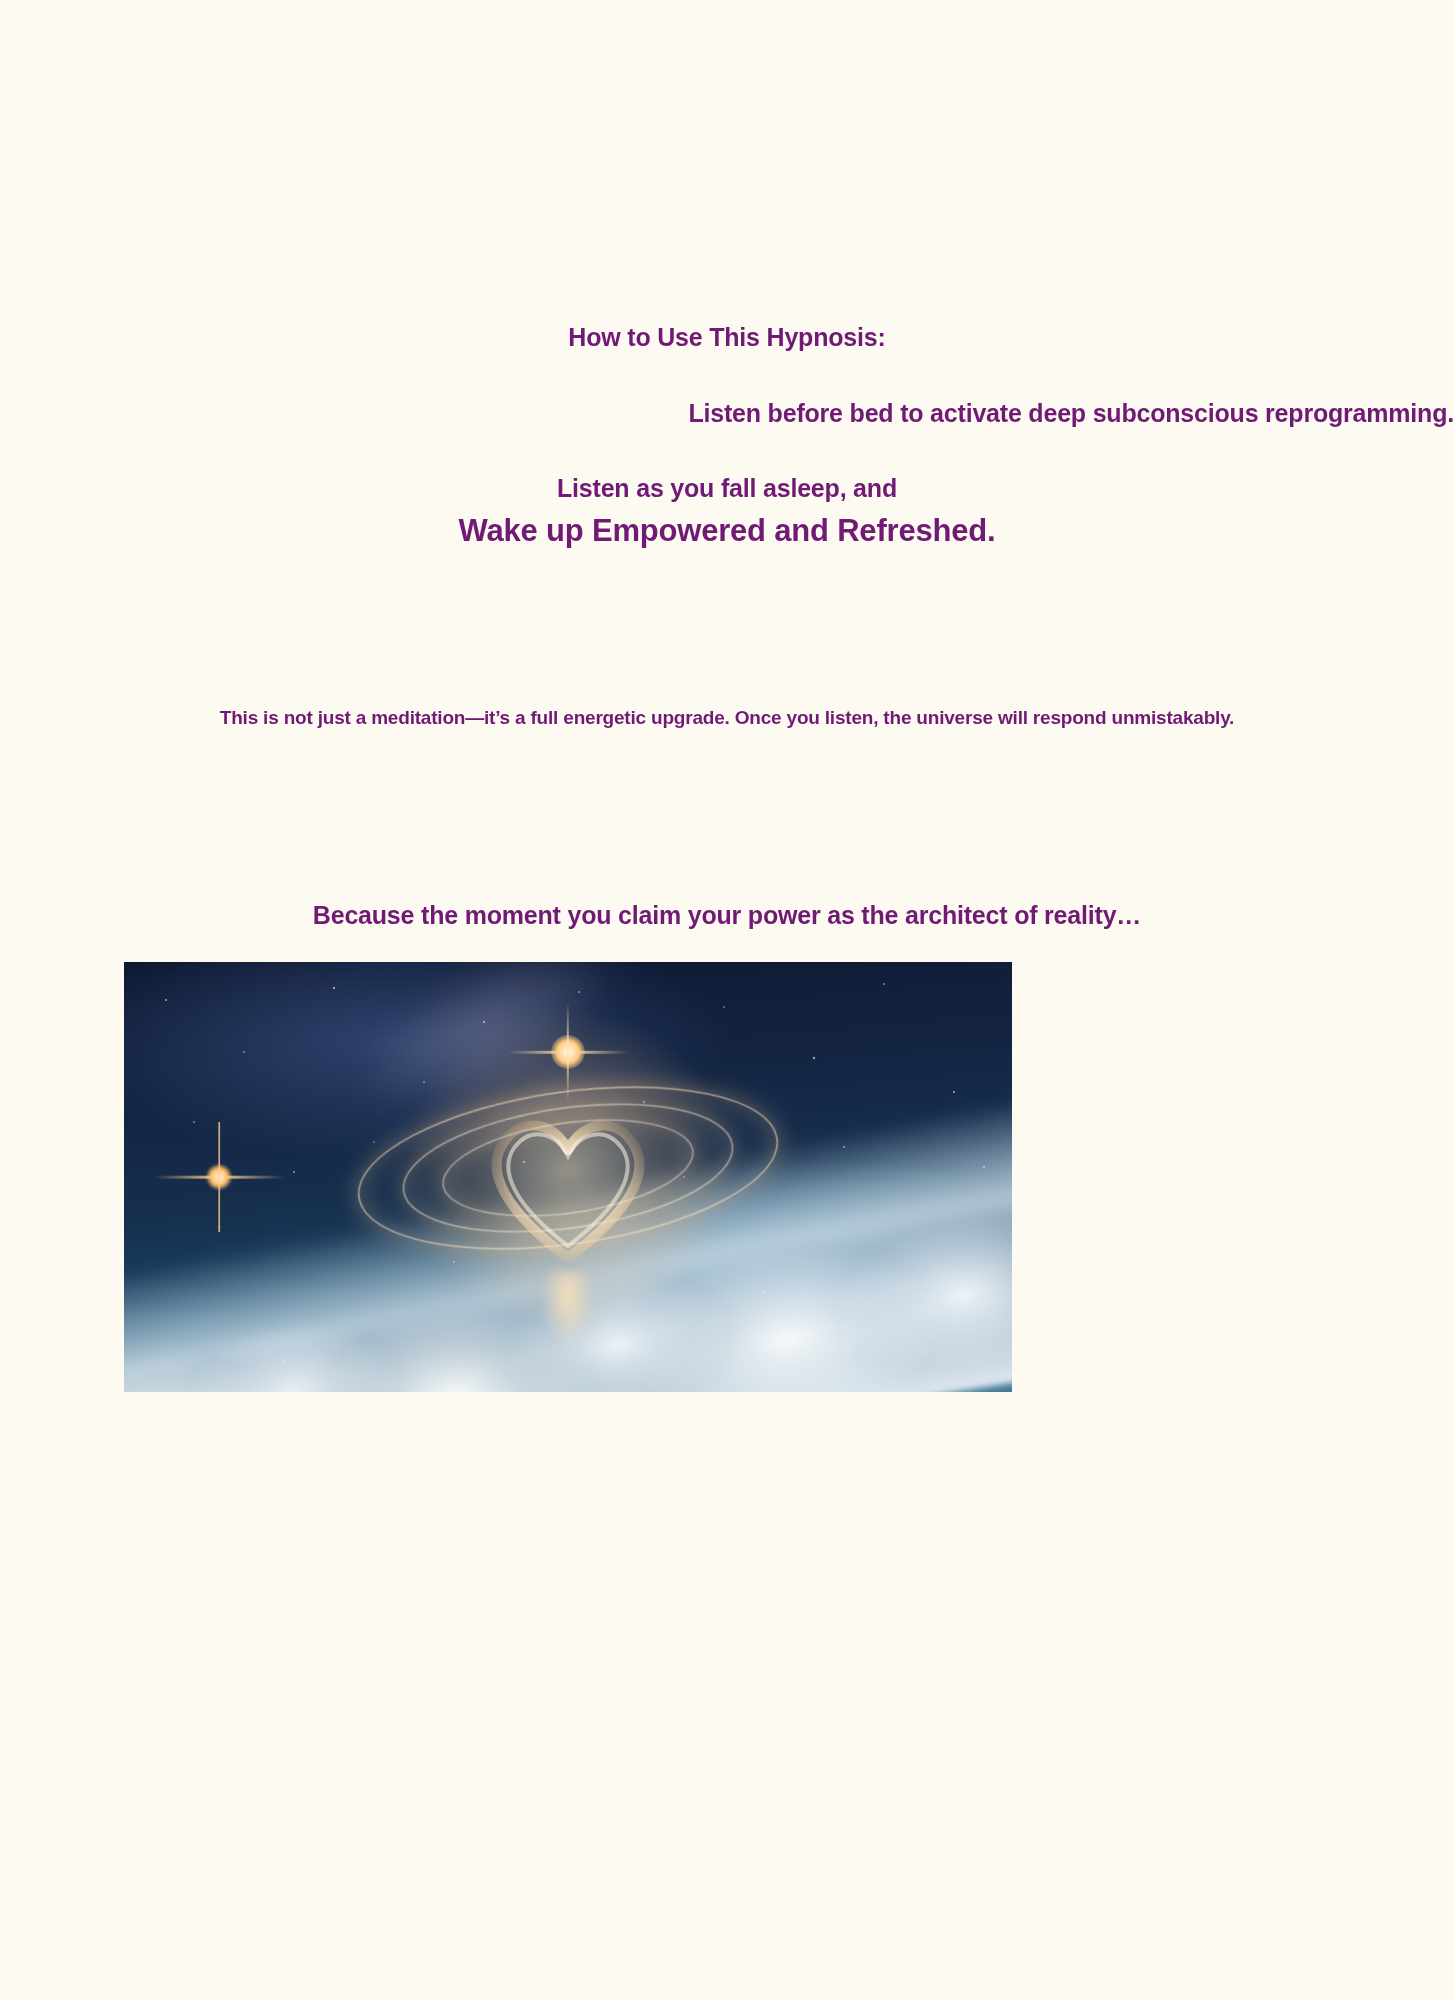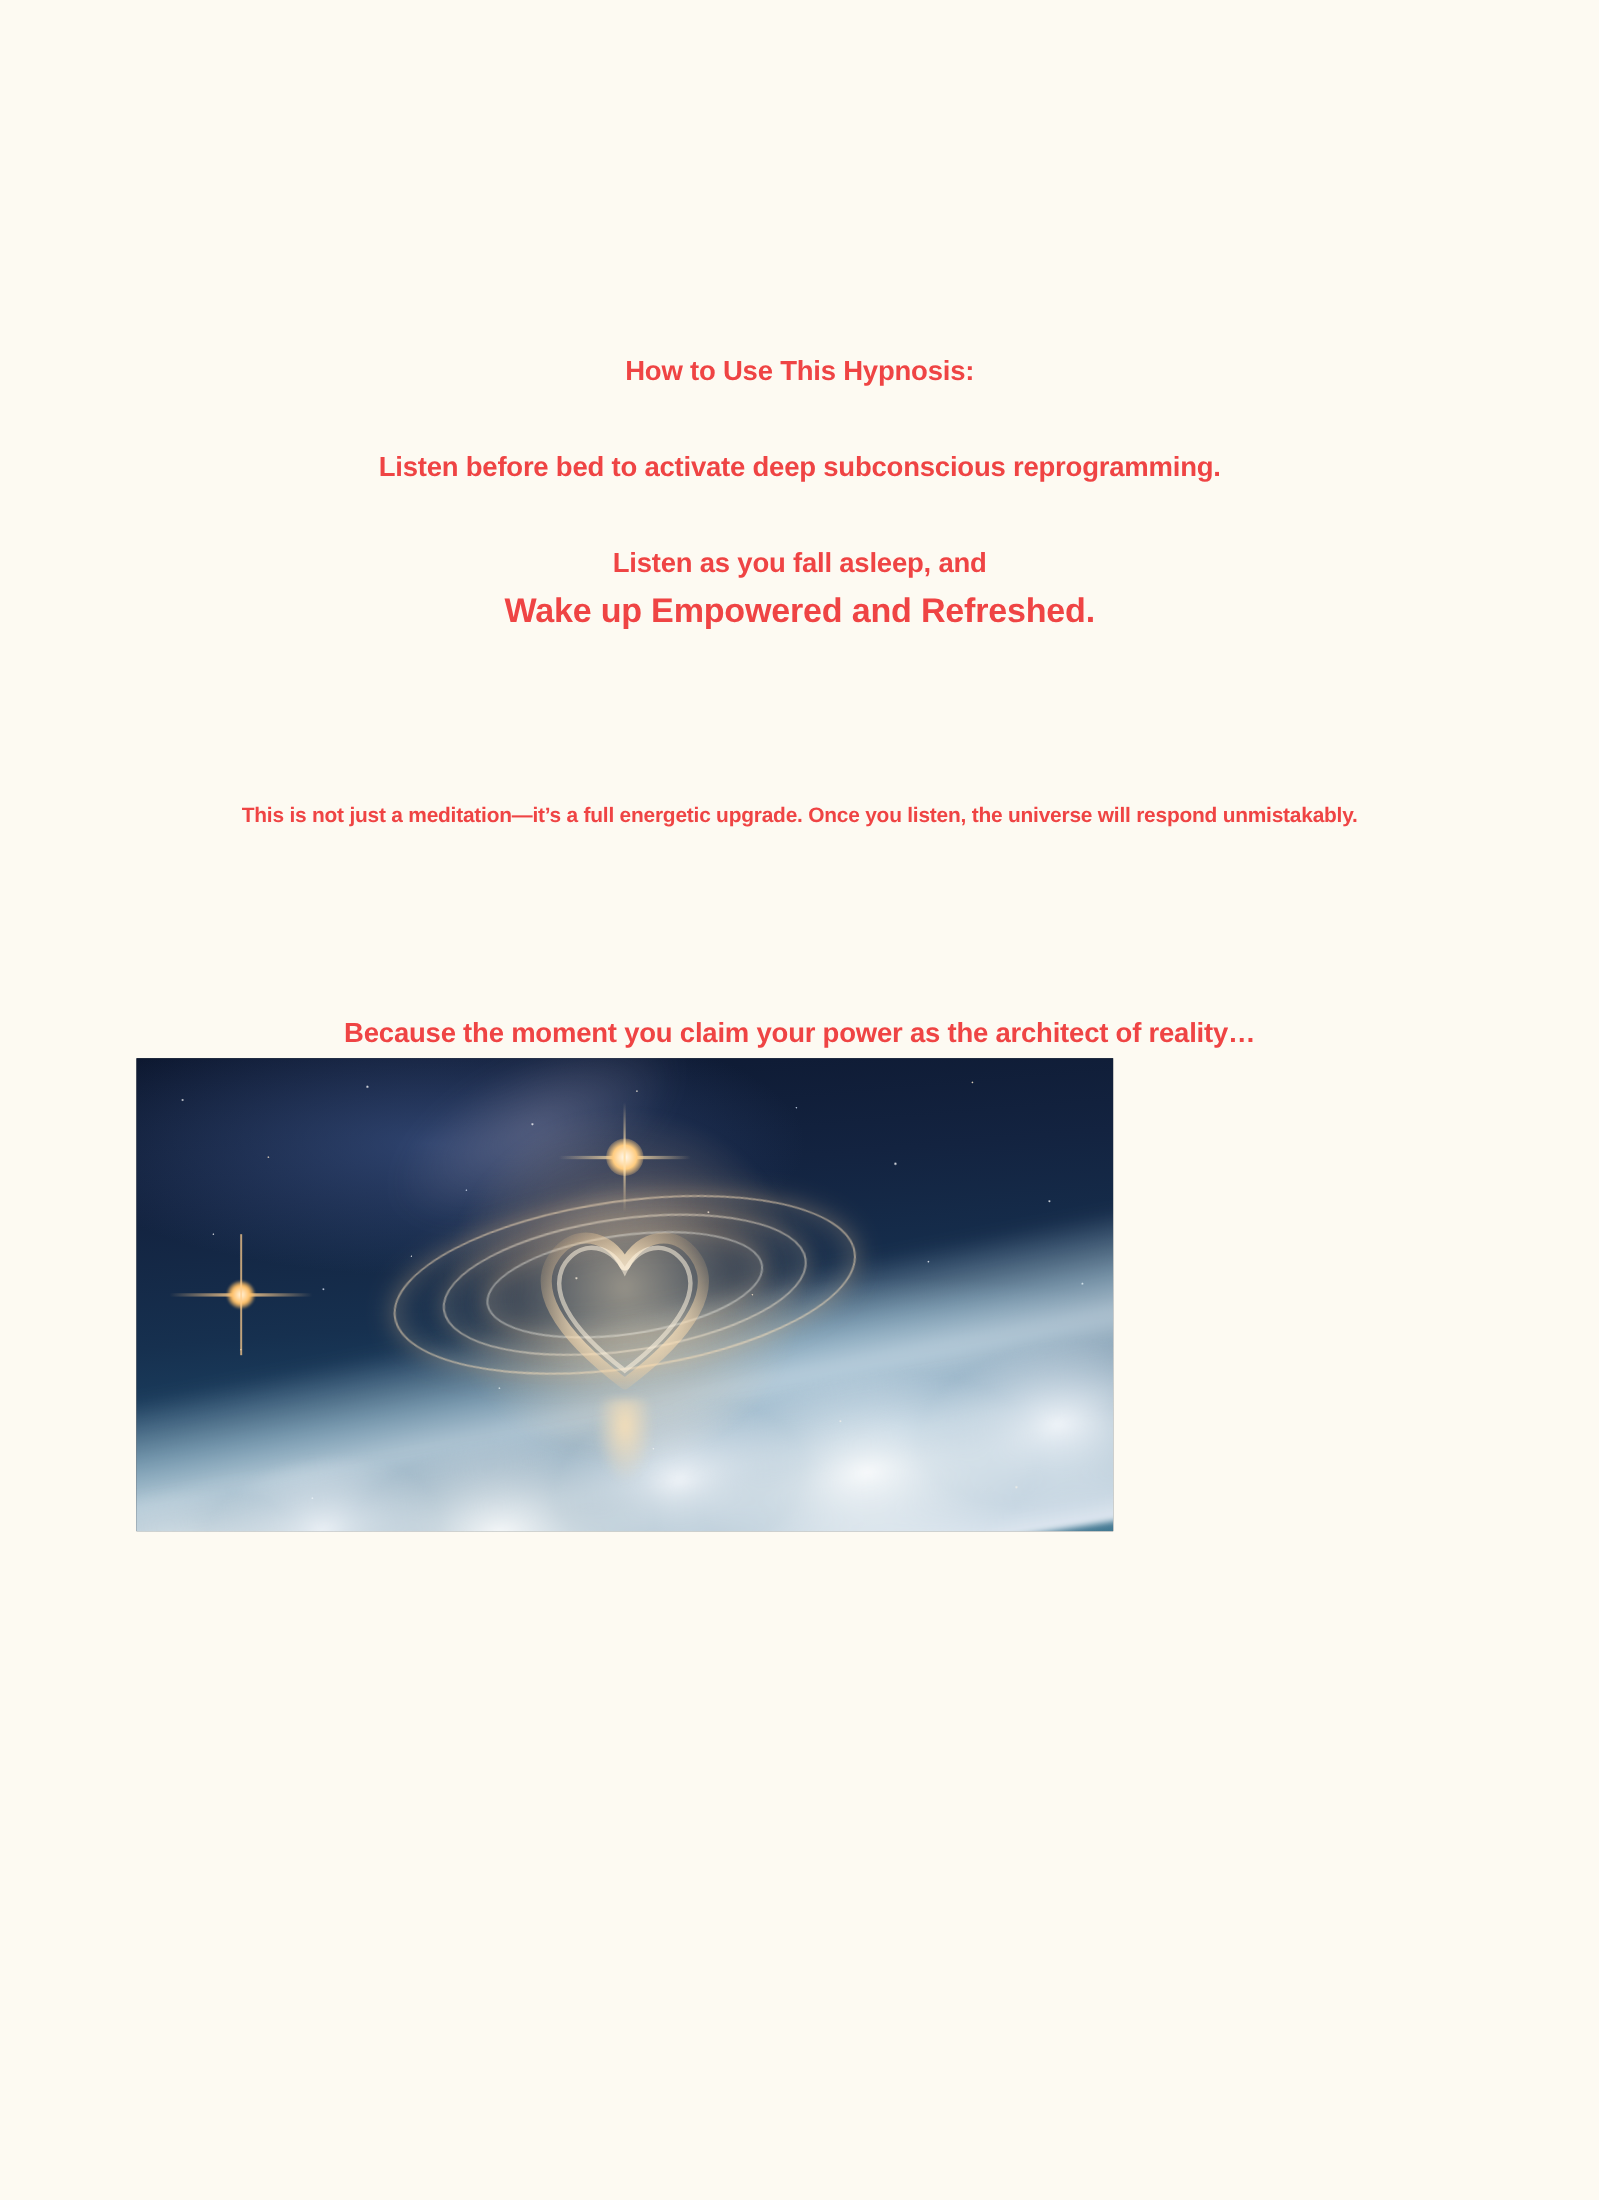--- a/index.html
+++ b/index.html
@@ -27,33 +27,34 @@
     left: 0;
     top: 0;
     width: 1454px;
   }
 
   .para {
     text-align: center;
     font-weight: bold;
     letter-spacing: -0.2px;
     line-height: 1.42;
-    color: #ef4444;
+    color: #701a75;
   }
 
   .heading {
     font-size: 25px;
     margin: 0;
     padding-top: 320px;
   }
 
   .line-1 {
     font-size: 25px;
-    margin: 12px;
+    margin: 0;
     padding-top: 40px;
+    text-align: right;
   }
 
   .line-2 {
     font-size: 25px;
     margin: 0;
     padding-top: 40px;
   }
 
   .line-3 {
     font-size: 25px;

